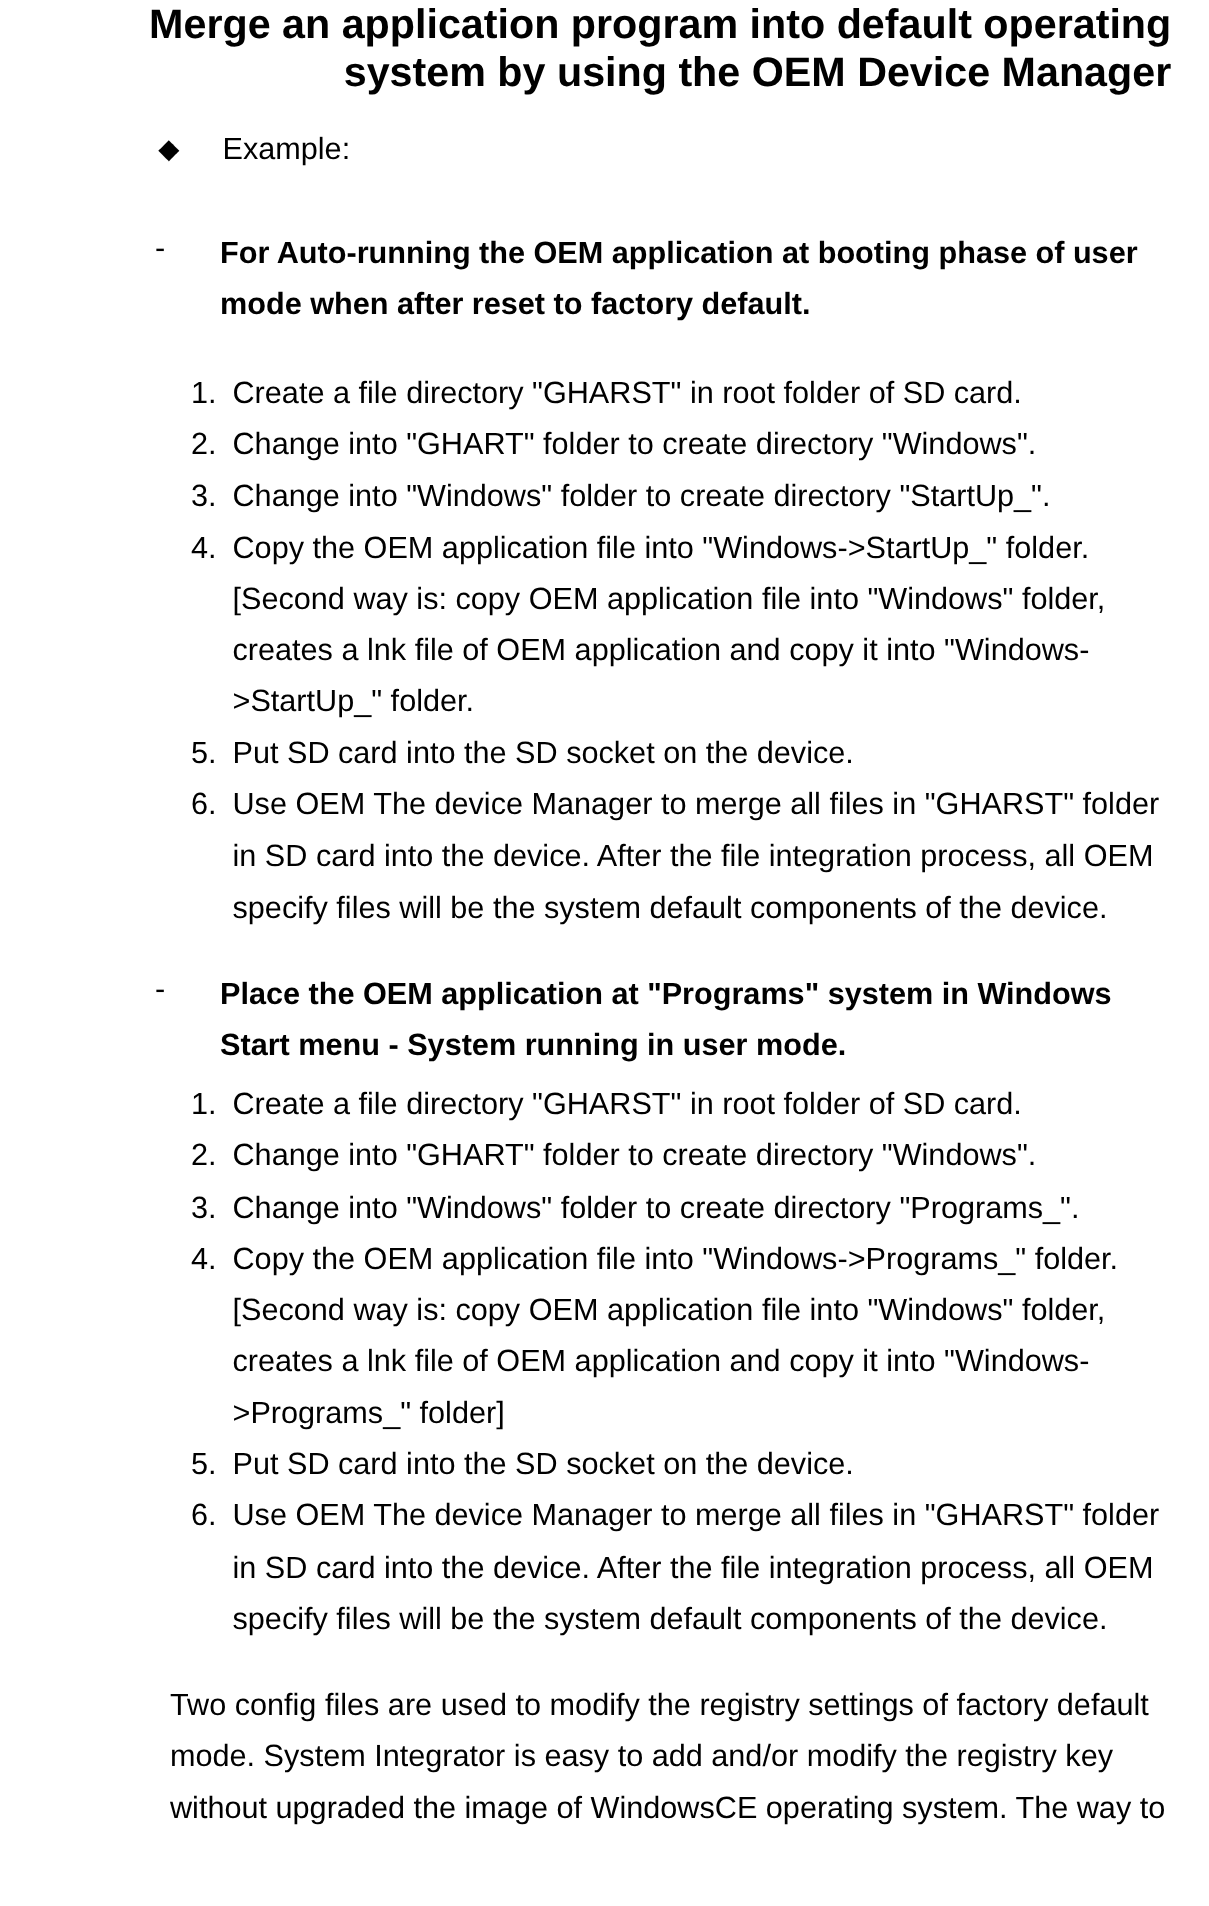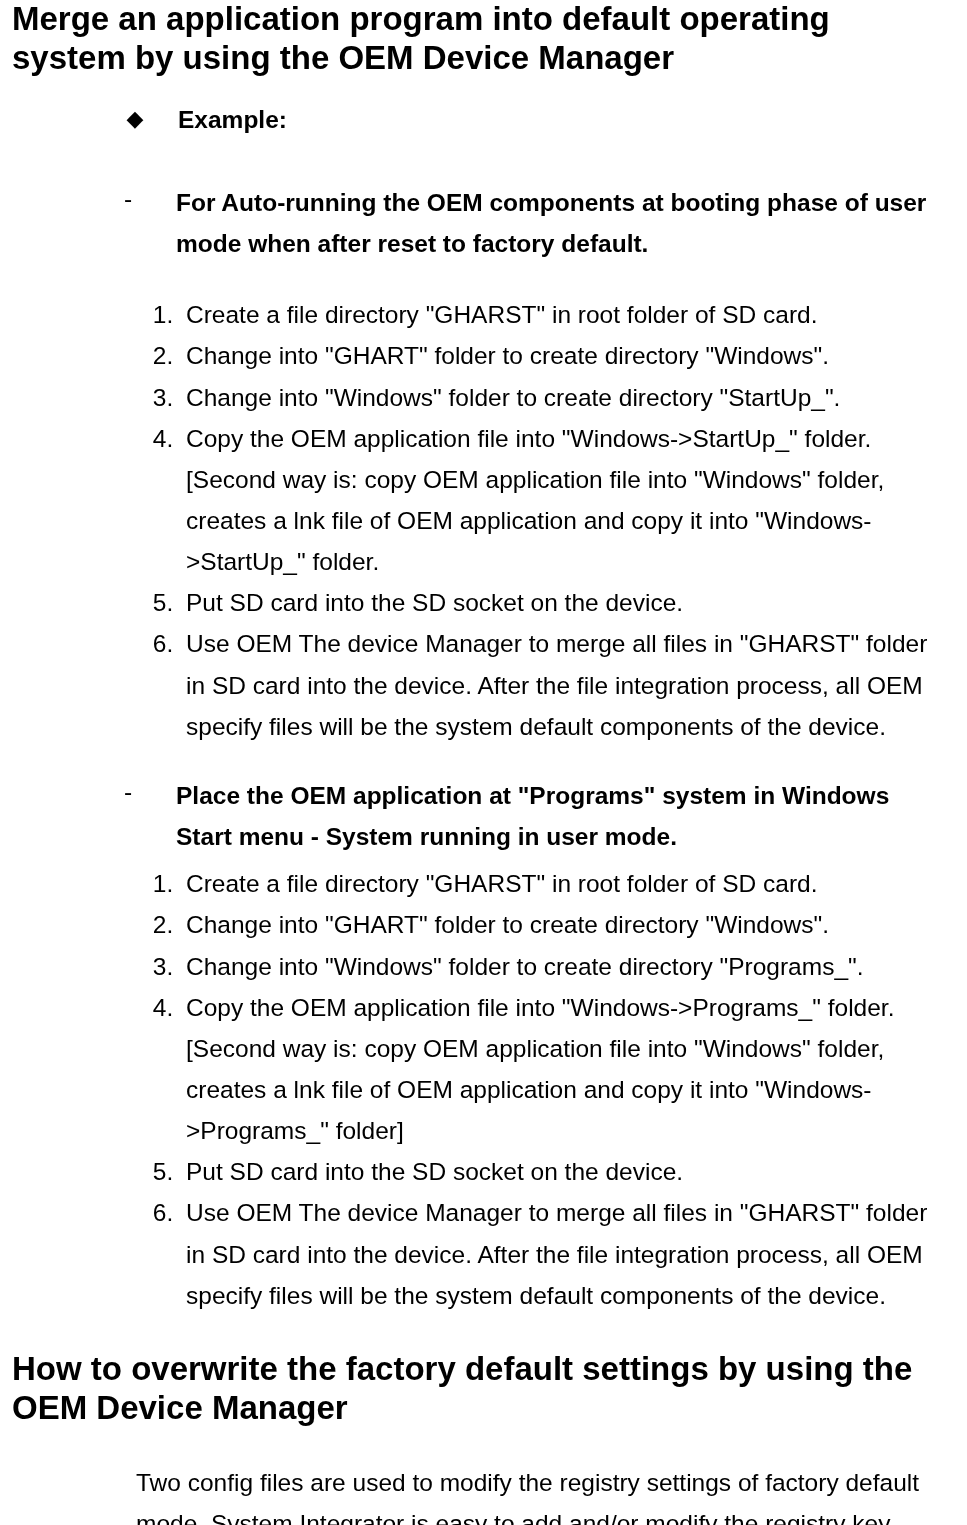--- a/index.html
+++ b/index.html
@@ -16,20 +16,21 @@
     }
     .page {
       padding: 0 30px 0 12px;
     }
     h1 {
       font-size: 33px;
       font-weight: 700;
       line-height: 1.18;
       margin: 0 0 28px 0;
       letter-spacing: 0px;
+      text-align: right;
     }
     h1.second {
       margin-top: 34px;
       margin-bottom: 34px;
     }
     .indent1 {
       margin-left: 112px;
     }
     .bullet-row {
       display: flex;
@@ -39,21 +40,21 @@
     }
     .bullet-diamond {
       font-size: 22px;
       line-height: 1.2;
       display: inline-block;
       width: 22px;
       text-align: center;
     }
     .bullet-label {
       font-size: 24.5px;
-      font-weight: 700;
+      font-weight: 400;
     }
     .dash-row {
       display: flex;
       align-items: flex-start;
       gap: 28px;
       margin-bottom: 30px;
       line-height: 1.68;
     }
     .dash {
       font-size: 24.5px;
@@ -92,21 +93,21 @@
   <h1>Merge an application program into default operating system by using the OEM Device Manager</h1>
 
   <div class="indent1">
     <div class="bullet-row">
       <span class="bullet-diamond">◆</span>
       <span class="bullet-label">Example:</span>
     </div>
 
     <div class="dash-row">
       <span class="dash">-</span>
-      <span class="dash-text">For Auto-running the OEM components at booting phase of user mode when after reset to factory default.</span>
+      <span class="dash-text">For Auto-running the OEM application at booting phase of user mode when after reset to factory default.</span>
     </div>
 
     <ol class="numlist">
       <li>Create a file directory "GHARST" in root folder of SD card.</li>
       <li>Change into "GHART" folder to create directory "Windows".</li>
       <li>Change into "Windows" folder to create directory "StartUp_".</li>
       <li>Copy the OEM application file into "Windows-&gt;StartUp_" folder. [Second way is: copy OEM application file into "Windows" folder, creates a lnk file of OEM application and copy it into "Windows-&gt;StartUp_" folder.</li>
       <li>Put SD card into the SD socket on the device.</li>
       <li>Use OEM The device Manager to merge all files in "GHARST" folder in SD card into the device. After the file integration process, all OEM specify files will be the system default components of the device.</li>
     </ol>
@@ -119,16 +120,15 @@
     <ol class="numlist">
       <li>Create a file directory "GHARST" in root folder of SD card.</li>
       <li>Change into "GHART" folder to create directory "Windows".</li>
       <li>Change into "Windows" folder to create directory "Programs_".</li>
       <li>Copy the OEM application file into "Windows-&gt;Programs_" folder. [Second way is: copy OEM application file into "Windows" folder, creates a lnk file of OEM application and copy it into "Windows-&gt;Programs_" folder]</li>
       <li>Put SD card into the SD socket on the device.</li>
       <li>Use OEM The device Manager to merge all files in "GHARST" folder in SD card into the device. After the file integration process, all OEM specify files will be the system default components of the device.</li>
     </ol>
   </div>
 
-  <h1 class="second">How to overwrite the factory default settings by using the OEM Device Manager</h1>
 
   <div class="para">Two config files are used to modify the registry settings of factory default mode. System Integrator is easy to add and/or modify the registry key without upgraded the image of WindowsCE operating system. The way to</div>
 </div>
 
 </body></html>

